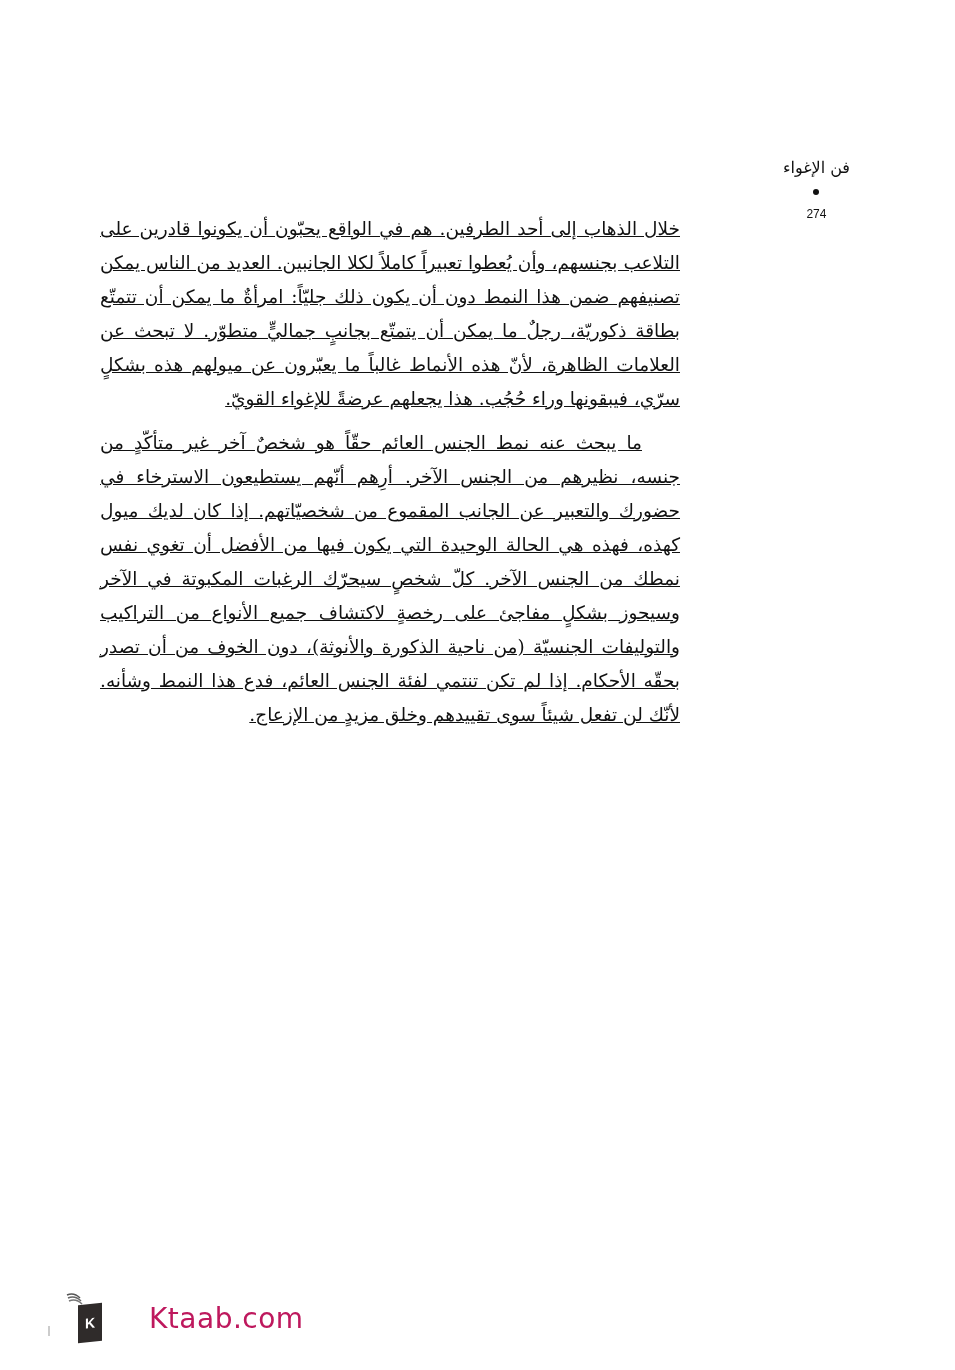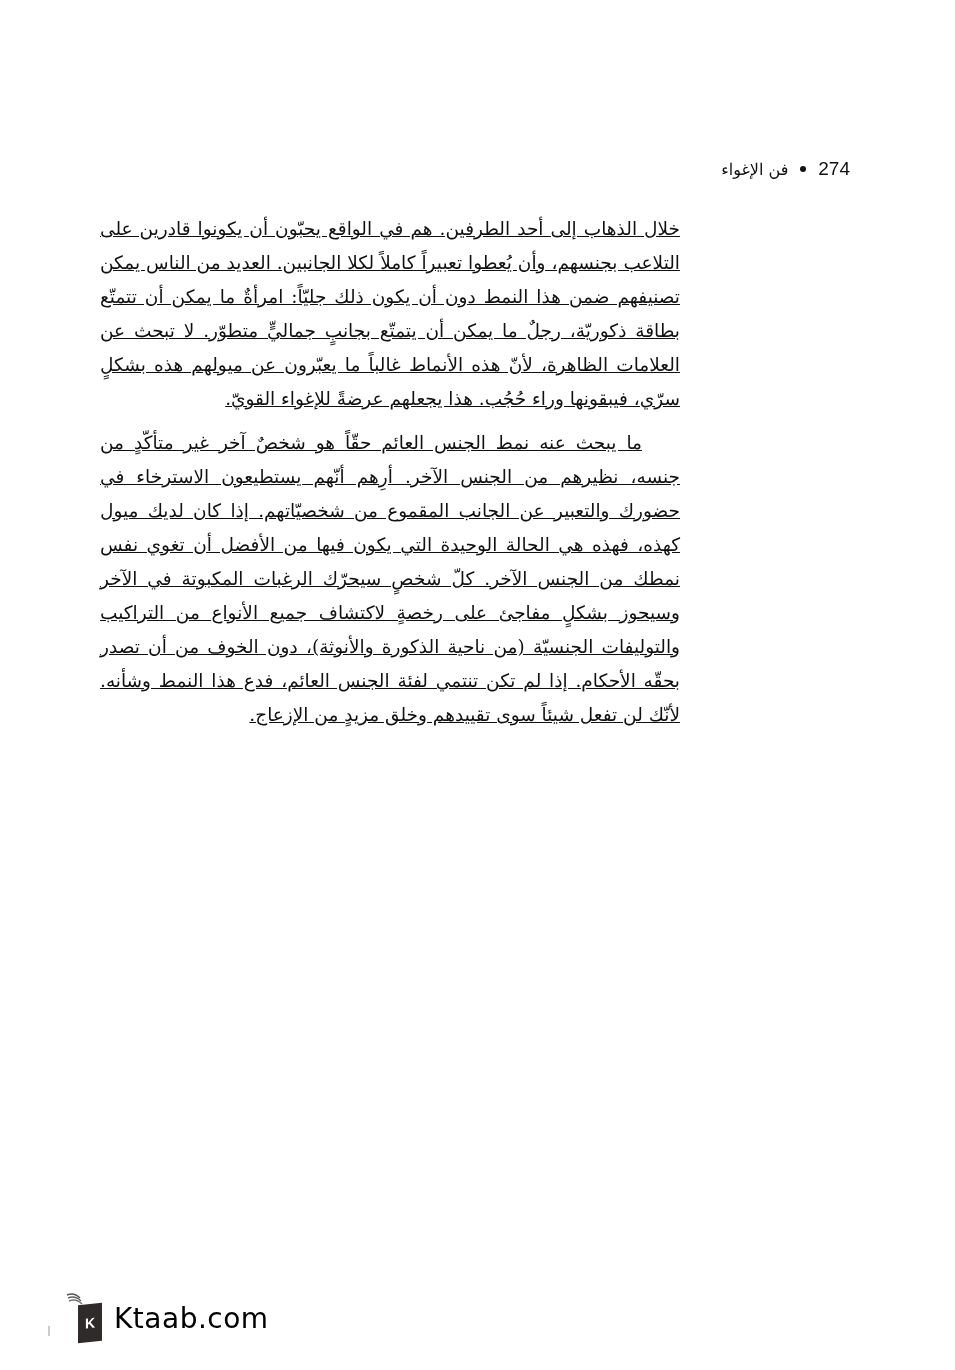--- a/index.html
+++ b/index.html
@@ -13,29 +13,29 @@
       position: relative;
       overflow: hidden;
       font-family: "DejaVu Serif", "Liberation Serif", serif;
       color: #111111;
     }
     .running-header {
       position: absolute;
       top: 158px;
       right: 105px;
       display: flex;
-      flex-direction: row;
+      flex-direction: column;
       align-items: center;
       gap: 12px;
       direction: ltr;
       font-size: 17px;
     }
     .page-number {
       font-family: "Liberation Sans", sans-serif;
-      font-size: 19px;
+      font-size: 12px;
     }
     .bullet {
       width: 6px;
       height: 6px;
       border-radius: 50%;
       background: #111;
       display: inline-block;
     }
     .chapter-title {
       direction: rtl;
@@ -92,22 +92,23 @@
       align-items: center;
       justify-content: center;
       color: #ffffff;
       font-family: "Liberation Sans", sans-serif;
       font-weight: bold;
       font-size: 14px;
     }
     .logo-text {
       font-family: "DejaVu Sans", sans-serif;
       font-size: 28px;
-      color: #000000;
+      color: #be185d;
       letter-spacing: 0.5px;
+      margin-left: 35px;
     }
     .left-tick {
       position: absolute;
       left: 48px;
       top: 1326px;
       width: 2px;
       height: 10px;
       background: #cccccc;
     }
   </style>

